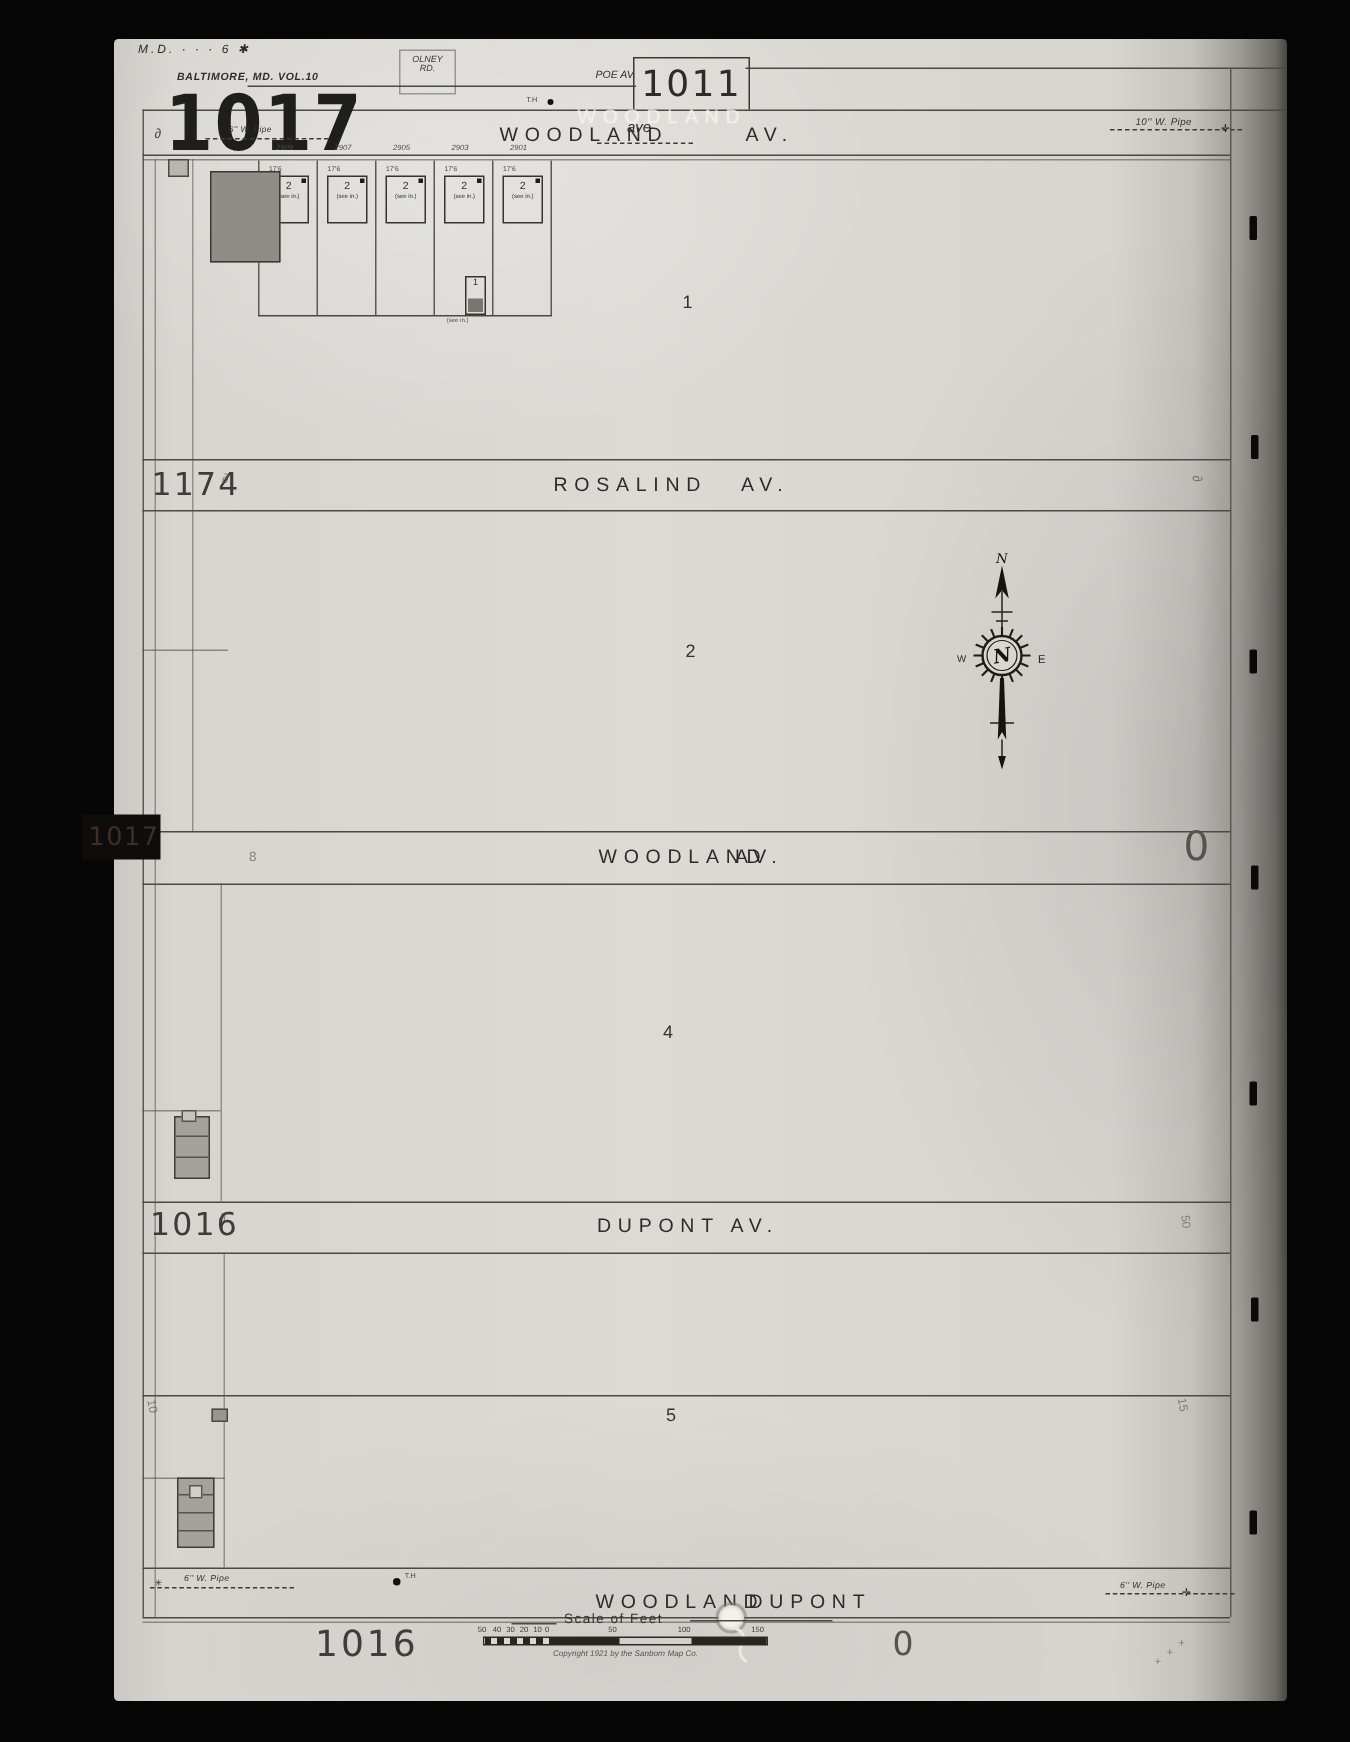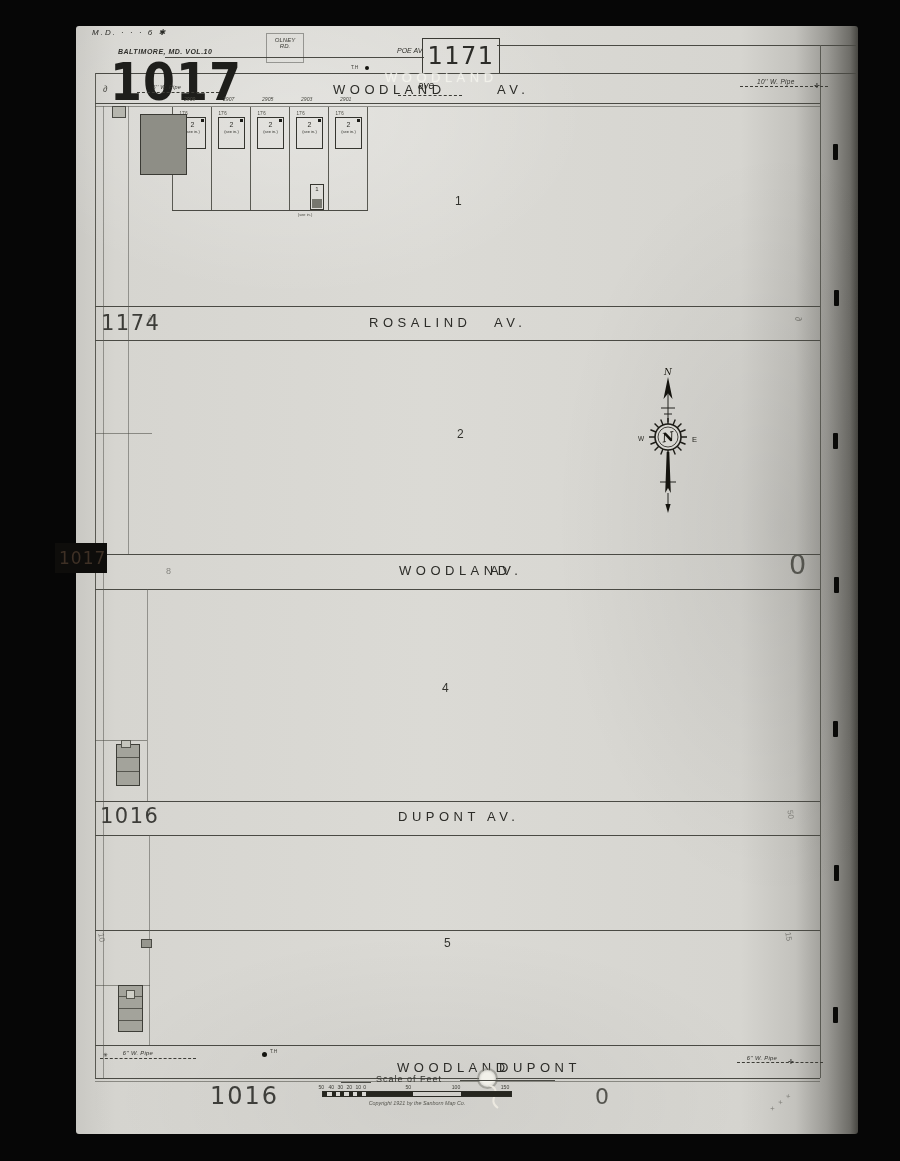--- a/index.html
+++ b/index.html
@@ -70,21 +70,21 @@
     <div style="font-size:6px;font-style:italic;color:#3a3a34;">RD.</div>
   </div>
   <div class="abs" style="left:118px;top:48px;font-size:7px;font-style:italic;font-weight:bold;color:#2e2e2a;letter-spacing:.5px;">BALTIMORE, MD. VOL.10</div>
   <div class="abs" style="left:110px;top:52px;font-size:46px;font-weight:800;color:#1e1e1b;transform:scaleY(1.12);transform-origin:top left;font-family:'DejaVu Sans',sans-serif;letter-spacing:1px;">1017</div>
   <span class="abs orn" style="left:103px;top:84px;">∂</span>
   <div class="abs dashes" style="left:137px;top:92px;width:82px;"></div>
   <div class="abs pipe-label" style="left:150px;top:83px;transform:scale(.85);">6'' W. Pipe</div>
 
   <div class="abs" style="left:397px;top:47px;font-size:7px;font-style:italic;color:#2f2f2a;">POE AV.</div>
   <div class="abs" style="left:422px;top:38px;width:78px;height:35px;border:1.4px solid #3a3a34;border-bottom:none;box-sizing:border-box;text-align:center;">
-    <div class="bignum" style="font-size:24px;margin-top:3px;color:#2c2c28;">1171</div>
+    <div class="bignum" style="font-size:24px;margin-top:3px;color:#2c2c28;">1011</div>
   </div>
   <div class="abs tiny" style="left:350px;top:64px;transform:scale(.8);">T.H</div>
   <div class="abs" style="left:365px;top:66px;width:4px;height:4px;border-radius:50%;background:#14140f;"></div>
 
   <div class="abs street" style="left:385px;top:70px;color:rgba(245,245,238,.75);text-shadow:0 0 2px rgba(255,255,255,.4);">WOODLAND</div>
   <div class="abs street" style="left:333px;top:82px;">WOODLAND</div>
   <div class="abs" style="left:418px;top:80px;font-size:10px;font-style:italic;color:#2e2e29;">ave</div>
   <div class="abs dashes" style="left:398px;top:95px;width:64px;"></div>
   <div class="abs street" style="left:497px;top:82px;">AV.</div>
   <div class="abs dashes" style="left:740px;top:86px;width:88px;"></div>

